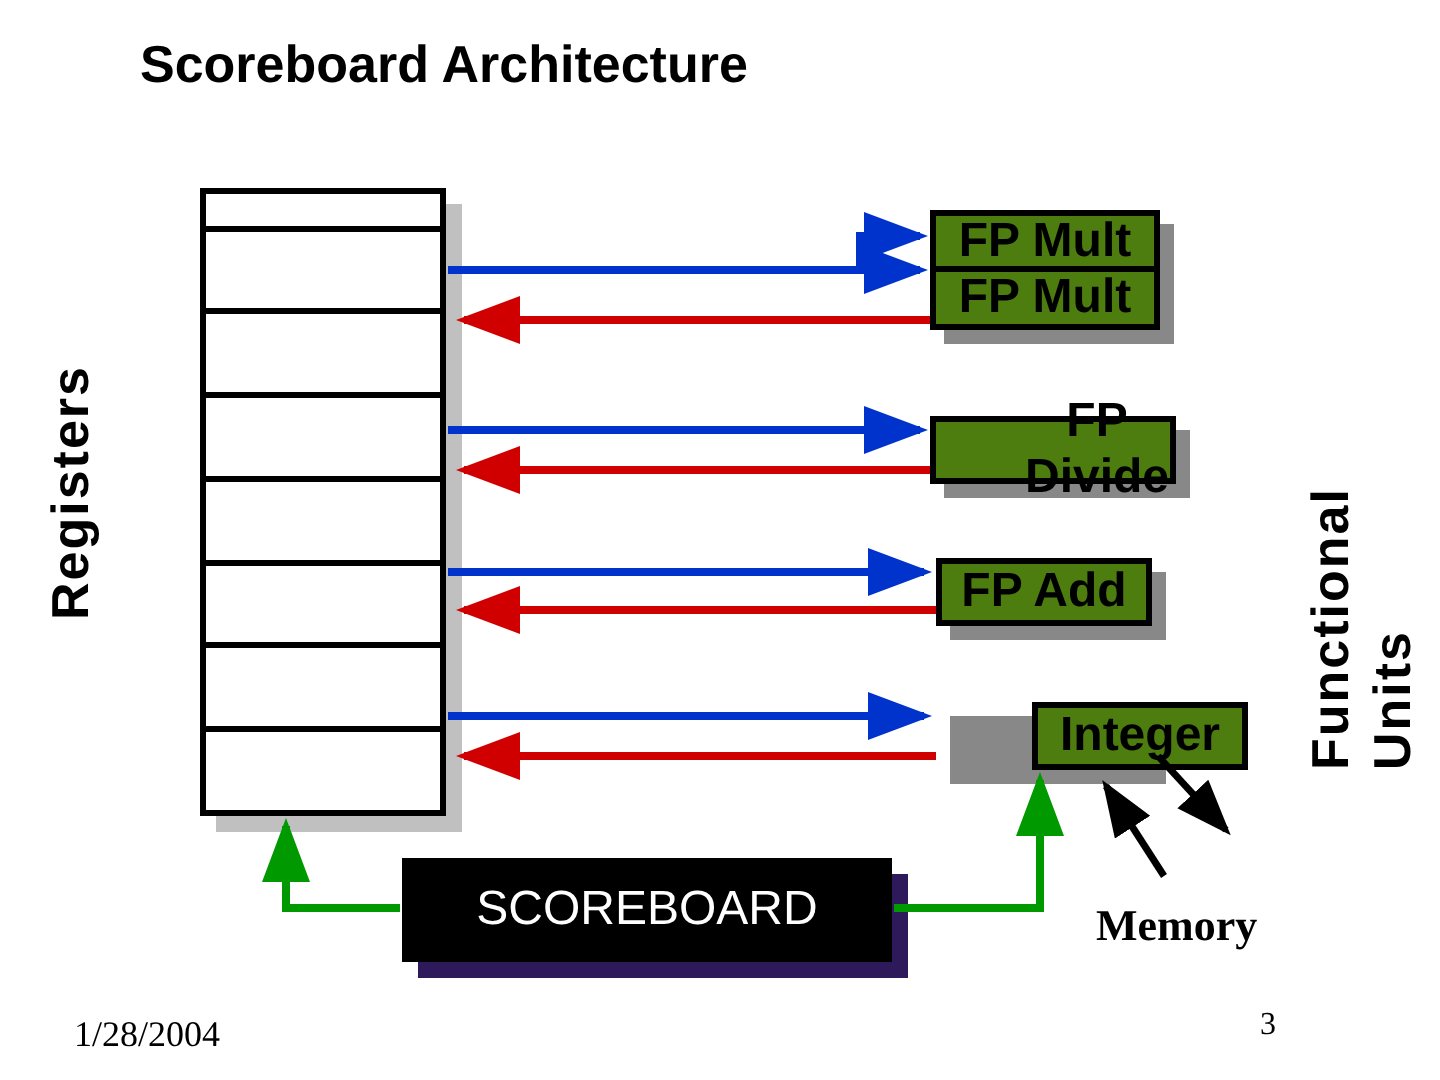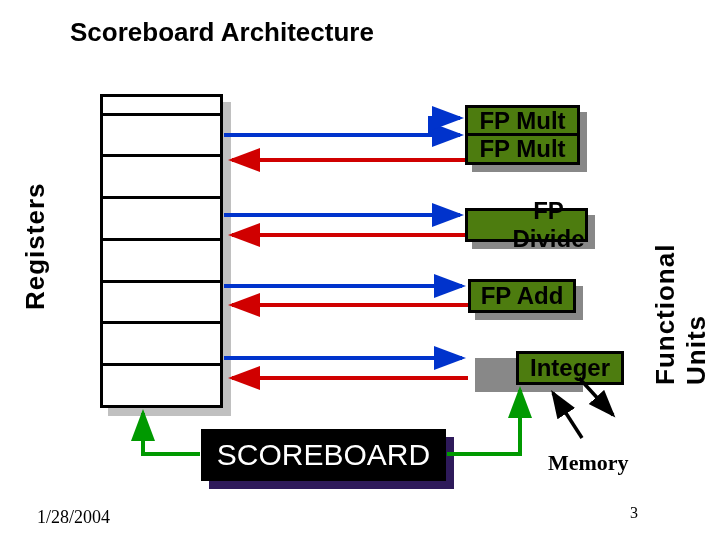--- a/index.html
+++ b/index.html
@@ -116,21 +116,21 @@
   }
   .scoreboard {
     position: absolute;
     left: 201px;
     top: 429px;
     width: 245px;
     height: 52px;
     background: #000;
     color: #fff;
     font-family: Arial, sans-serif;
-    font-size: 30px;
+    font-size: 24px;
     display: flex;
     align-items: center;
     justify-content: center;
     border: 3px solid #000;
     box-sizing: border-box;
   }
 
   .memory-label {
     position: absolute;
     left: 548px;

